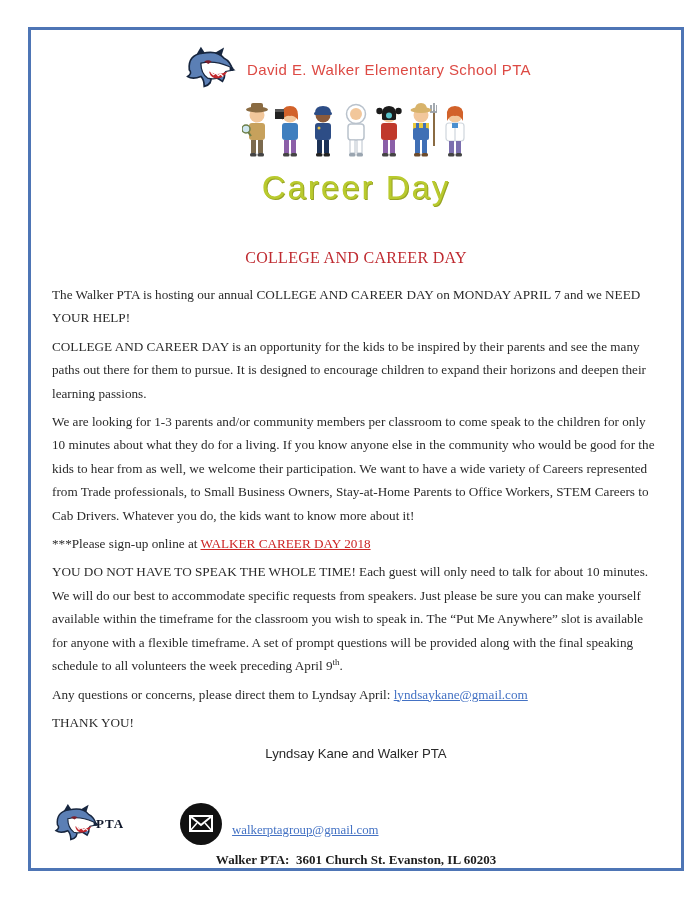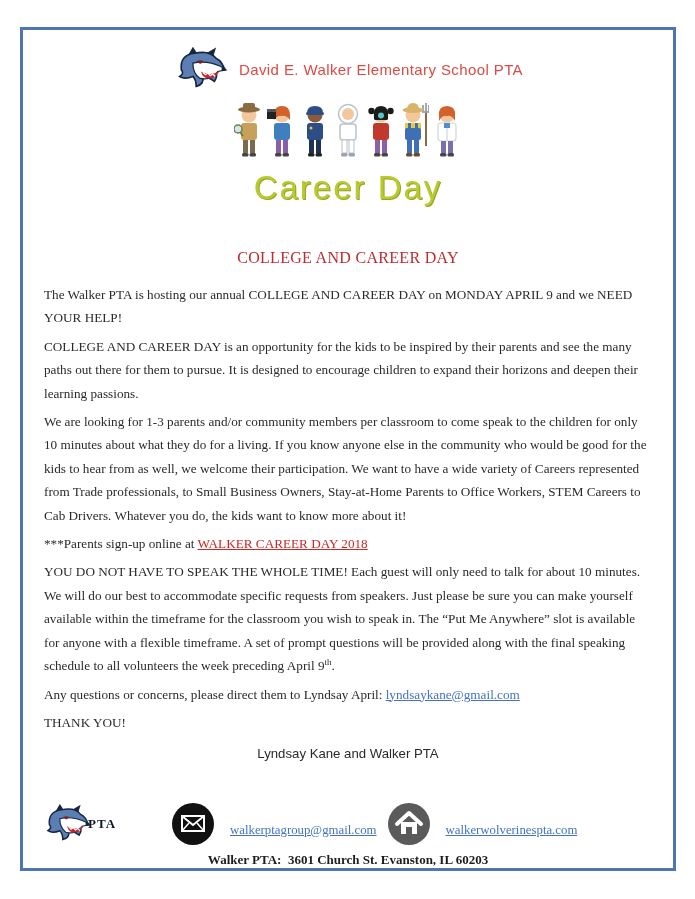--- a/index.html
+++ b/index.html
@@ -1,21 +1,21 @@
 <!DOCTYPE html>
 <html><head>
 <meta charset="utf-8">
 <style>
   html,body { margin:0; padding:0; background:#ffffff; }
   .page {
     position:relative; width:695px; height:899px; background:#ffffff;
     font-family:"Liberation Serif", serif; overflow:hidden;
   }
   .frame {
-    position:absolute; left:20px; top:27px; width:632px; height:838px;
+    position:absolute; left:28px; top:27px; width:632px; height:838px;
     border:3px solid #4e75b5; padding:0 9px; box-sizing:content-box; overflow:hidden;
   }
   
   .header-row { display:flex; justify-content:center; align-items:center; gap:8px; margin-top:13px; height:52px; }
   .wolf-lg { width:58px; height:48px; flex:0 0 auto; }
   .school-name { color:#dd4a44; font-family:"Liberation Sans", sans-serif; font-size:15px; letter-spacing:.4px; }
   
   .hero { text-align:center; margin-top:4px; }
   .kids { display:inline-flex; gap:3px; align-items:flex-end; height:64px; }
   .kids svg { width:30px; height:62px; }
@@ -32,21 +32,21 @@
   .signup, .signup a { color:#cc2626; }
   .signup a { text-decoration:underline; cursor:pointer; }
   a.blue-link { color:#4472c4; text-decoration:underline; cursor:pointer; }
   sup { font-size:9px; line-height:0; }
   .signature { font-family:"Liberation Sans", sans-serif; font-size:16.5px; color:#1f1f1f; margin-top:8px !important;text-align:center; }
   
   .footer-row { display:flex; align-items:center; margin-top:36px; padding-left:10px; }
   .f-logo { display:flex; align-items:center; }
   .wolf-sm { width:52px; height:44px; }
   .pta-label { color:#0f172a; font-size:13px; font-weight:bold; letter-spacing:1px; margin-left:-6px; }
-  .f-item { display:flex; align-items:center; gap:15px; }
+  .f-item { display:flex; align-items:center; gap:9px; }
   .f-item.first { margin-left:55px; }
   .f-item.second { margin-left:10px; }
   .round-icon { width:44px; height:44px; flex:0 0 auto; }
   .f-item a { font-size:12.8px; align-self:flex-end; margin-bottom:8px; }
   .address { text-align:center; margin-top:6px; font-size:13px; font-weight:bold; color:#1d1d1d; }
   .hidden-defs { position:absolute; width:0; height:0; overflow:hidden; }
 </style>
 </head>
 <body>
 
@@ -158,24 +158,24 @@
           <rect x="8" y="51" width="6.5" height="3.5" rx="1.5" fill="#444"></rect>
             <rect x="15.5" y="51" width="6.5" height="3.5" rx="1.5" fill="#444"></rect>
         </svg>
       </div>
       <div class="caption">Career Day</div>
     </div>
 
     <h1 class="title">COLLEGE AND CAREER DAY</h1>
 
     <div class="body-text">
-      <p class="p-first">The Walker PTA is hosting our annual COLLEGE AND CAREER DAY on MONDAY APRIL 9 and we NEED YOUR HELP!</p>
+      <p class="p-first">The Walker PTA is hosting our annual COLLEGE AND CAREER DAY on MONDAY APRIL 7 and we NEED YOUR HELP!</p>
       <p>COLLEGE AND CAREER DAY is an opportunity for the kids to be inspired by their parents and see the many paths out there for them to pursue. It is designed to encourage children to expand their horizons and deepen their learning passions.</p>
       <p>We are looking for 1-3 parents and/or community members per classroom to come speak to the children for only 10 minutes about what they do for a living. If you know anyone else in the community who would be good for the kids to hear from as well, we welcome their participation. We want to have a wide variety of Careers represented from Trade professionals, to Small Business Owners, Stay-at-Home Parents to Office Workers, STEM Careers to Cab Drivers. Whatever you do, the kids want to know more about it!</p>
-      <p class="signup"><span>***Parents sign-up online at </span><a>WALKER CAREER DAY 2018</a></p>
+      <p class="signup"><span>***Please sign-up online at </span><a>WALKER CAREER DAY 2018</a></p>
       <p><span>YOU DO NOT HAVE TO SPEAK THE WHOLE TIME! Each guest will only need to talk for about 10 minutes. We will do our best to accommodate specific requests from speakers. Just please be sure you can make yourself available within the timeframe for the classroom you wish to speak in. The “Put Me Anywhere” slot is available for anyone with a flexible timeframe. A set of prompt questions will be provided along with the final speaking schedule to all volunteers the week preceding April 9</span><sup>th</sup><span>.</span></p>
       <p><span>Any questions or concerns, please direct them to Lyndsay April: </span><a class="blue-link">lyndsaykane@gmail.com</a></p>
       <p>THANK YOU!</p>
       <p class="signature">Lyndsay Kane and Walker PTA</p>
     </div>
 
     <div class="footer-row">
       <div class="f-logo">
         <svg class="wolf-sm">
             <use href="#wolf"></use>
@@ -184,27 +184,18 @@
       </div>
       <div class="f-item first">
         <svg class="round-icon" viewBox="0 0 44 44">
           <circle cx="22" cy="22" r="21" fill="#111111"></circle>
           <rect x="11" y="14" width="22" height="15" fill="none" stroke="#ffffff" stroke-width="2"></rect>
           <path d="M11,14 L22,23 L33,14" fill="none" stroke="#ffffff" stroke-width="2"></path>
           <path d="M11,29 L18,21 M33,29 L26,21" fill="none" stroke="#ffffff" stroke-width="1.5"></path>
         </svg>
         <a class="blue-link">walkerptagroup@gmail.com</a>
       </div>
-      <div class="f-item second">
-        <svg class="round-icon" viewBox="0 0 44 44">
-          <circle cx="22" cy="22" r="21" fill="#5a5a5a"></circle>
-          <path d="M10,22 L22,11 L34,22" stroke="#ffffff" stroke-width="4" fill="none" stroke-linecap="round" stroke-linejoin="round"></path>
-          <rect x="14" y="20" width="16" height="12" fill="#ffffff"></rect>
-          <rect x="19" y="25" width="6" height="7" fill="#5a5a5a"></rect>
-        </svg>
-        <a class="blue-link">walkerwolverinespta.com</a>
-      </div>
     </div>
 
     <div class="address">Walker PTA:&nbsp; 3601 Church St. Evanston, IL 60203</div>
 
   </div>
 </div>
 
 </body></html>

